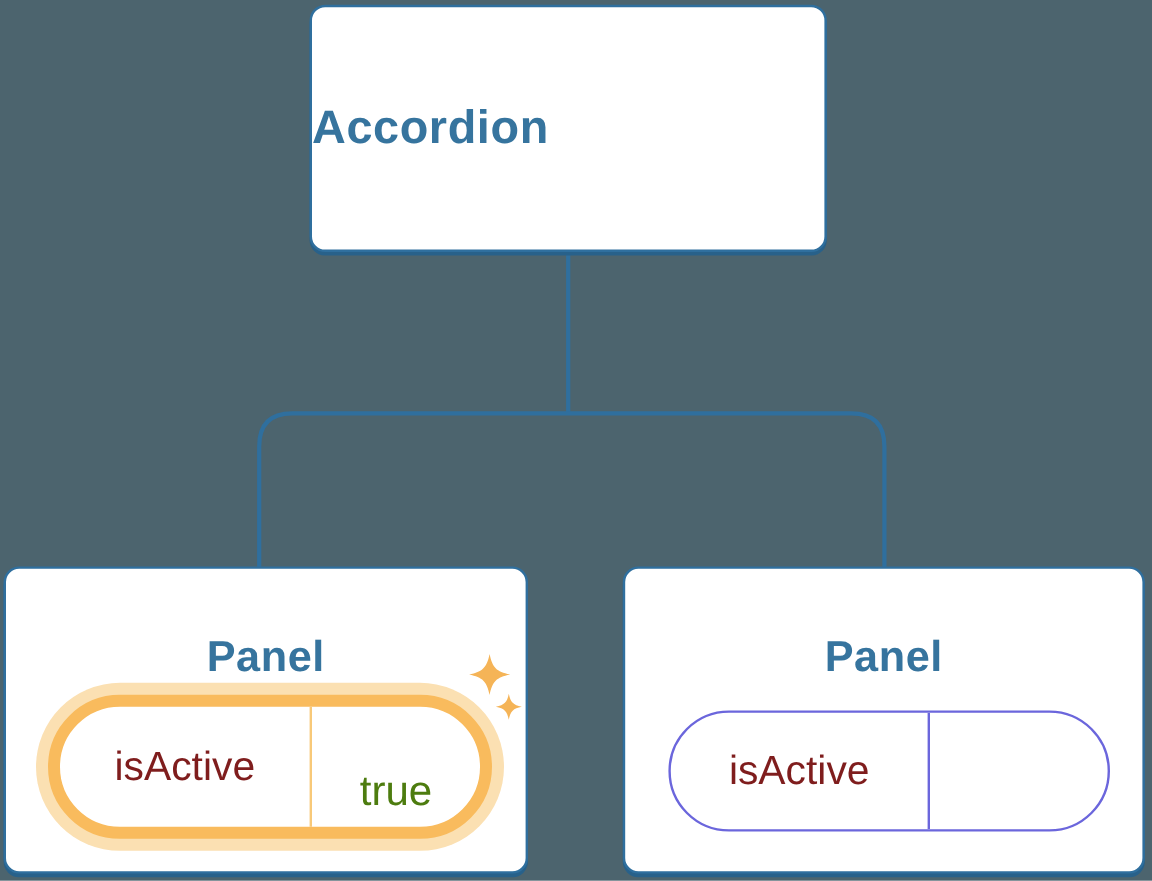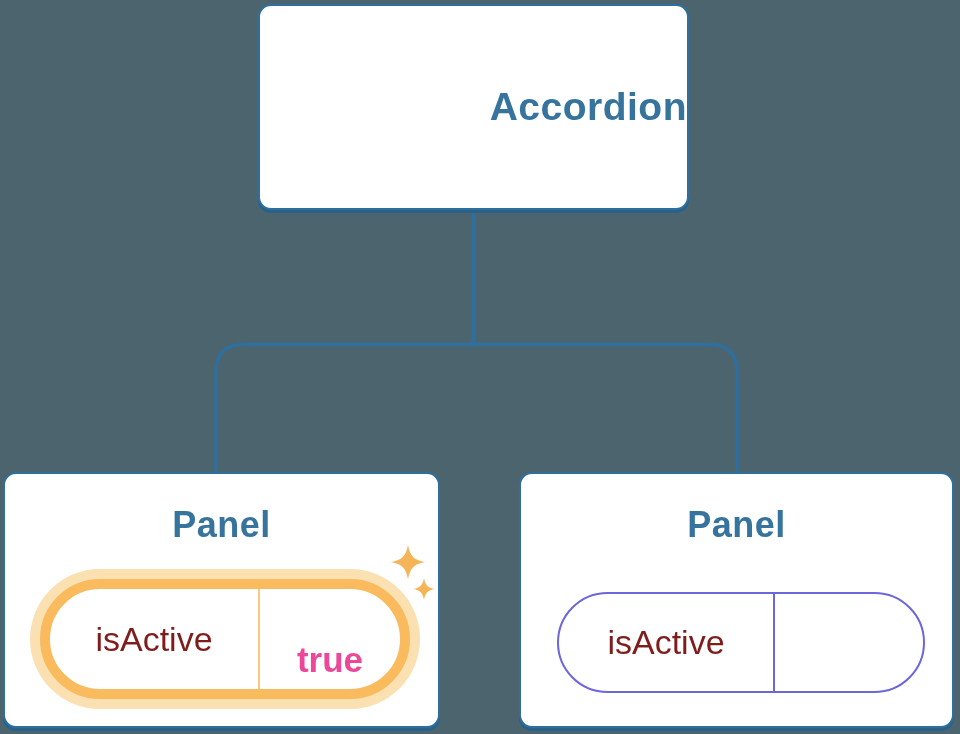--- a/index.html
+++ b/index.html
@@ -16,29 +16,29 @@
     pointer-events: none;
   }
   .node {
     position: absolute; background: #ffffff;
     border: 2.5px solid #2F6F9E; border-radius: 13px;
     box-shadow: 0 3px 0 #28618A;
     box-sizing: border-box;
   }
   .node-root {
     left: 258px; top: 4px; width: 431px; height: 206px;
-    display: flex; align-items: center; justify-content: flex-end;
+    display: flex; align-items: center; justify-content: flex-start;
   }
   .root-label {
     color: #36749E; font-size: 39px; font-weight: 600; letter-spacing: 0.5px;
   }
   .node-panel-left  { left: 3px;   top: 472px; width: 437px; height: 256px; }
   .node-panel-right { left: 519px; top: 472px; width: 435px; height: 256px; }
   .panel-title {
-    position: absolute; left: 0; top: 30px; width: 100%;
+    position: absolute; left: 0; top: 52px; width: 100%;
     text-align: center; color: #36749E;
     font-size: 36px; font-weight: 600; letter-spacing: 0.5px;
   }
   
   .pill-glow {
     position: absolute; left: 25px; top: 95px;
     width: 390px; height: 140px; border-radius: 70px;
     background: #FBE0B2; padding: 10px; box-sizing: border-box;
   }
   .pill-main {
@@ -54,21 +54,21 @@
     position: absolute; left: 36px; top: 118px;
     width: 368px; height: 101px; border-radius: 52px;
     background: #ffffff; border: 2px solid #6B66DC;
     box-sizing: border-box; display: flex; align-items: stretch;
     overflow: hidden;
   }
   .pill-plain .cell-name  { width: 214px; display:flex; align-items:center; justify-content:center; }
   .pill-plain .cell-value { flex: 1; display:flex; align-items:center; justify-content:center; }
   .pill-plain .divider    { width: 2px; background: #6B66DC; }
   .prop-text  { color: #7f1d1d; font-size: 34px; font-weight: 400; }
-  .prop-bold  { color: #ec4899; font-size: 35px; font-weight: 700; margin-top: 42px; }
+  .prop-bold  { color: #4d7c0f; font-size: 35px; font-weight: 400; margin-top: 42px; }
   .sparkle { position: absolute; }
   .sparkle-big   { left: 384px; top: 69px;  width: 38px; height: 38px; }
   .sparkle-small { left: 407px; top: 103px; width: 24px; height: 24px; }
 </style>
 </head>
 <body>
 
 <div class="stage">
 
   <svg class="connectors" viewBox="0 0 960 734" xmlns="http://www.w3.org/2000/svg">

